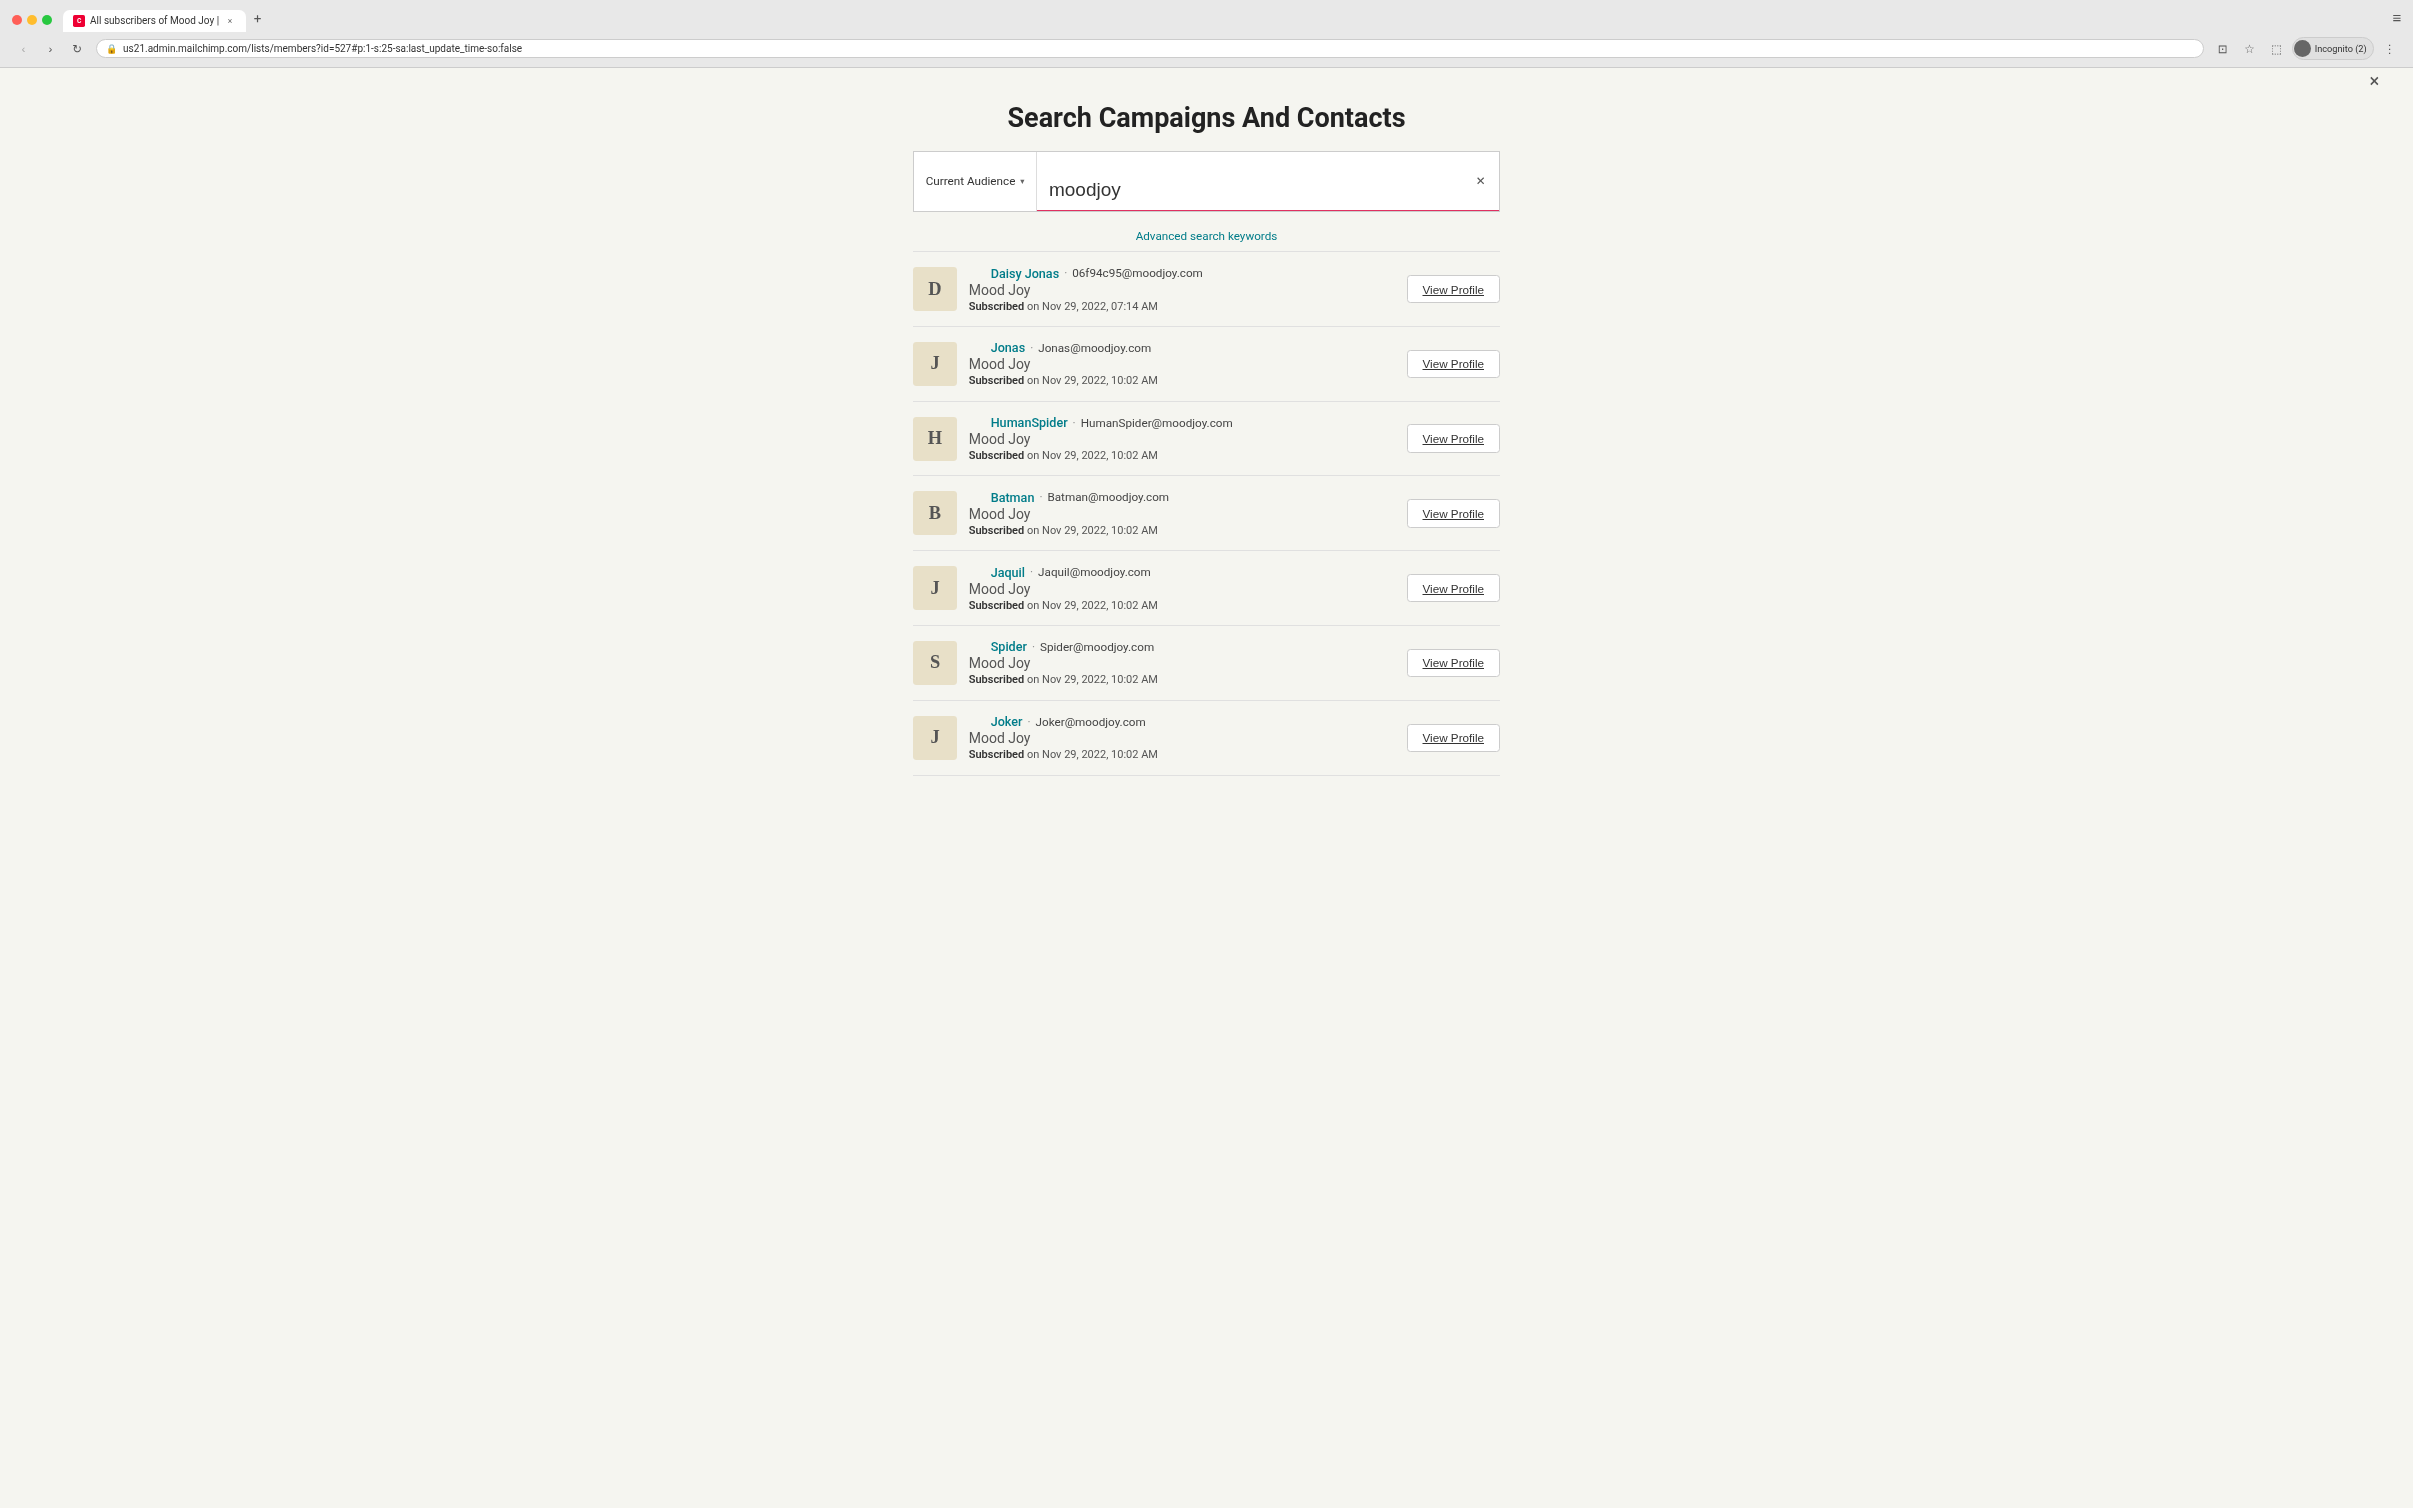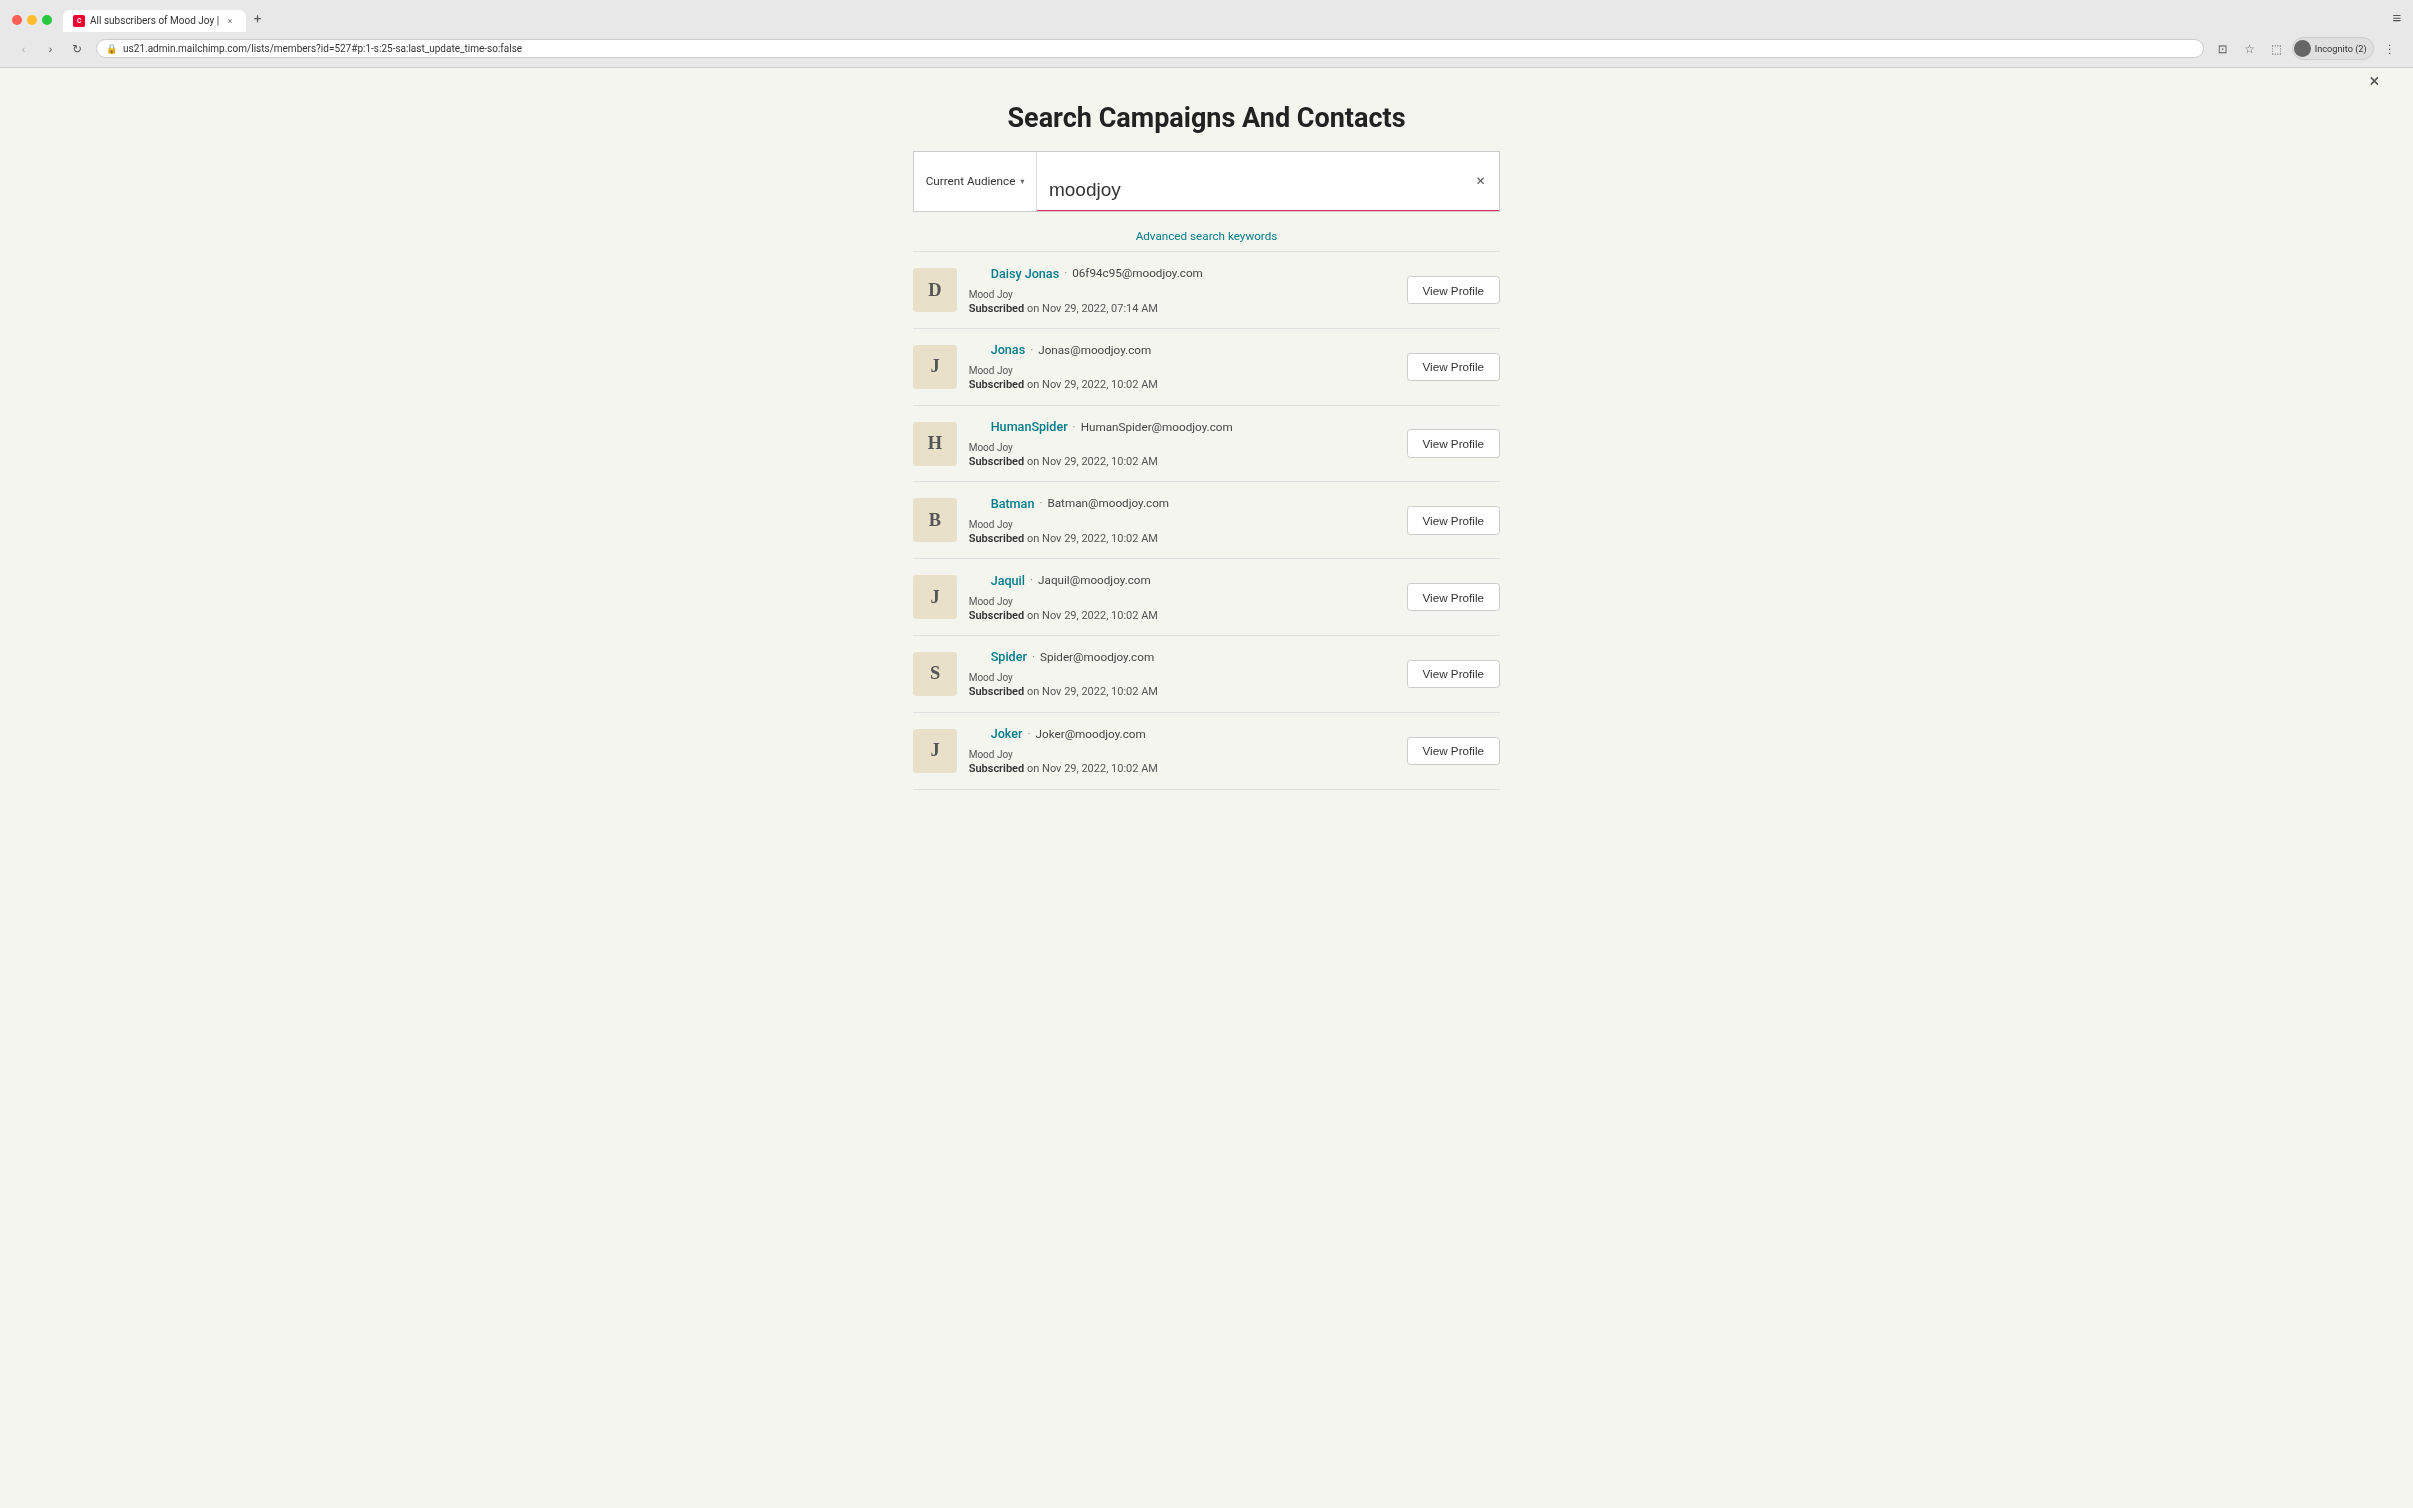--- a/index.html
+++ b/index.html
@@ -371,23 +371,23 @@
       color: #888;
       font-size: 11.7px;
     }
 
     .result-email {
       color: #444;
       font-size: 11.7px;
     }
 
     .result-audience {
-      font-size: 10px;
-      color: #555;
-      margin-top: 8px;
+      font-size: 14px;
+      color: #555;
+      margin-top: 1px;
     }
 
     .result-status {
       font-size: 11px;
       color: #555;
       margin-top: 2px;
     }
 
     .result-status strong {
       font-weight: 600;
@@ -397,20 +397,21 @@
     .view-profile-btn {
       padding: 6.7px 15px;
       border: 0.8px solid #ccc;
       border-radius: 3.4px;
       background: #fff;
       cursor: pointer;
       font-size: 11.7px;
       color: #333;
       white-space: nowrap;
       flex-shrink: 0;
+      text-decoration: underline;
     }
   </style>
 </head>
 <body>
 
 <div class="browser-chrome">
   <div class="browser-titlebar">
     <div class="traffic-lights">
       <div class="traffic-light red"></div>
       <div class="traffic-light yellow"></div>

